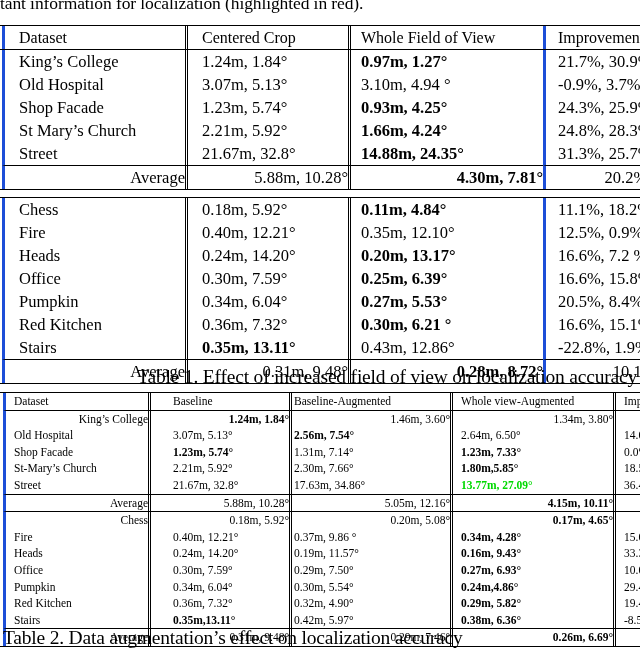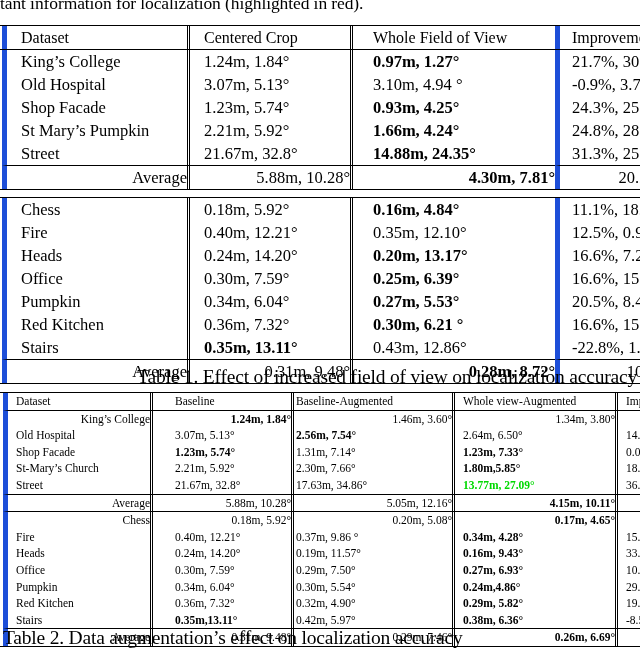--- a/index.html
+++ b/index.html
@@ -42,26 +42,26 @@
     white-space: nowrap;
     overflow: hidden;
   }
 
   
   #table1-block { position: absolute; top: 25px; left: 0; width: 640px; }
 
   .t1 td { font-size: 16.5px; height: 23px; line-height: 23px; }
   .t1 .c0 { width: 166px; padding-left: 14px; }
   .t1 .c1 { width: 146px; padding-left: 14px; }
-  .t1 .c2 { width: 182px; padding-left: 20px; margin-top: 36px; }
+  .t1 .c2 { width: 182px; padding-left: 10px; margin-top: 36px; }
   .t1 .c3 { width: 140px; padding-left: 12px; }
 
   
   .dbl-l { border-left: 3px double #000; }
-  .sgl-l { border-left: 5px solid #1d4ed8; }
+  .sgl-l { border-left: 3px solid #1d4ed8; }
   .sgl-r { border-right: 1px solid #000; }
 
   .t1-wrap-a, .t1-wrap-b {
     border-top: 1px solid #000;
     border-bottom: 1px solid #000;
   }
   .t1-gap { height: 7px; }
 
   .hdr td { font-size: 16px; }
   .avg-sep td { border-top: 1px solid #000; text-align: right; }
@@ -126,21 +126,21 @@
           <td class="c2 dbl-l">3.10m, 4.94 °</td>
           <td class="c3 sgl-l sgl-r">-0.9%, 3.7%</td>
         </tr>
         <tr>
           <td class="c0 sgl-l">Shop Facade</td>
           <td class="c1 dbl-l">1.23m, 5.74°</td>
           <td class="c2 dbl-l" style="font-weight:bold">0.93m, 4.25°</td>
           <td class="c3 sgl-l sgl-r">24.3%, 25.9%</td>
         </tr>
         <tr>
-          <td class="c0 sgl-l">St Mary’s Pumpkin</td>
+          <td class="c0 sgl-l">St Mary’s Church</td>
           <td class="c1 dbl-l">2.21m, 5.92°</td>
           <td class="c2 dbl-l" style="font-weight:bold">1.66m, 4.24°</td>
           <td class="c3 sgl-l sgl-r">24.8%, 28.3%</td>
         </tr>
         <tr>
           <td class="c0 sgl-l">Street</td>
           <td class="c1 dbl-l">21.67m, 32.8°</td>
           <td class="c2 dbl-l" style="font-weight:bold">14.88m, 24.35°</td>
           <td class="c3 sgl-l sgl-r">31.3%, 25.7%</td>
         </tr>
@@ -155,21 +155,21 @@
   </div>
 
   <div class="t1-gap"></div>
 
   <div class="t1-wrap-b">
     <table class="tbl t1">
       <tbody>
         <tr>
           <td class="c0 sgl-l">Chess</td>
           <td class="c1 dbl-l">0.18m, 5.92°</td>
-          <td class="c2 dbl-l" style="font-weight:bold">0.16m, 4.84°</td>
+          <td class="c2 dbl-l" style="font-weight:bold">0.11m, 4.84°</td>
           <td class="c3 sgl-l sgl-r">11.1%, 18.2%</td>
         </tr>
         <tr>
           <td class="c0 sgl-l">Fire</td>
           <td class="c1 dbl-l">0.40m, 12.21°</td>
           <td class="c2 dbl-l" style="font-weight:normal">0.35m, 12.10°</td>
           <td class="c3 sgl-l sgl-r">12.5%, 0.9%</td>
         </tr>
         <tr>
           <td class="c0 sgl-l">Heads</td>

